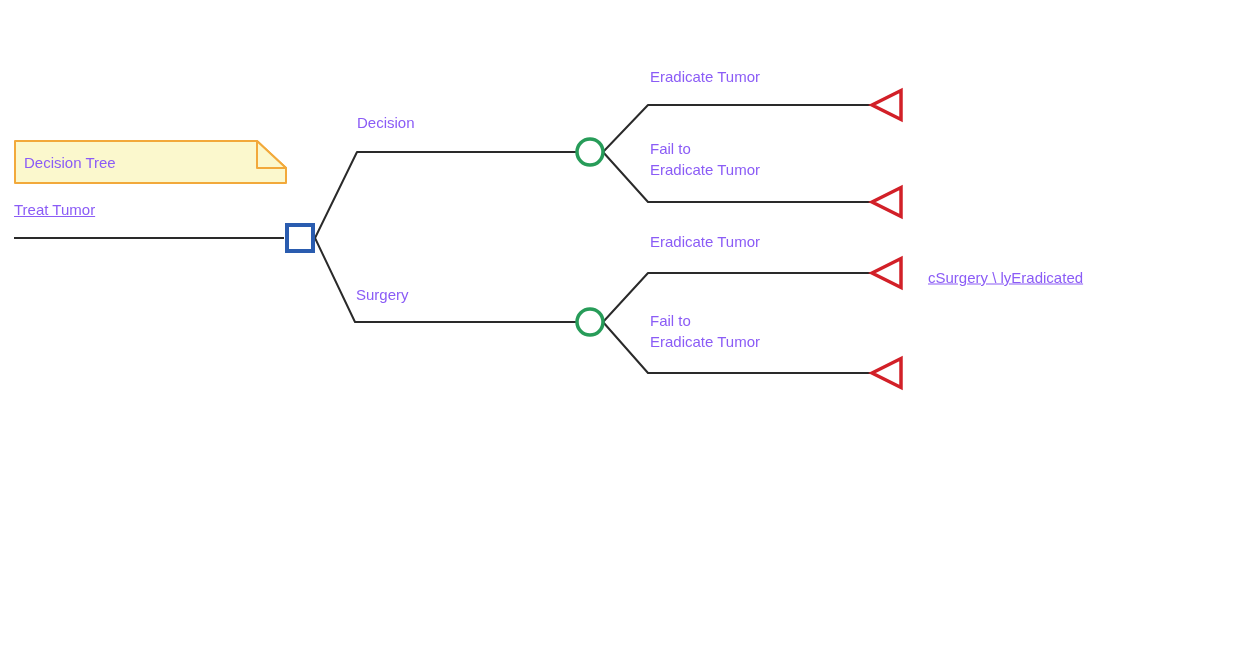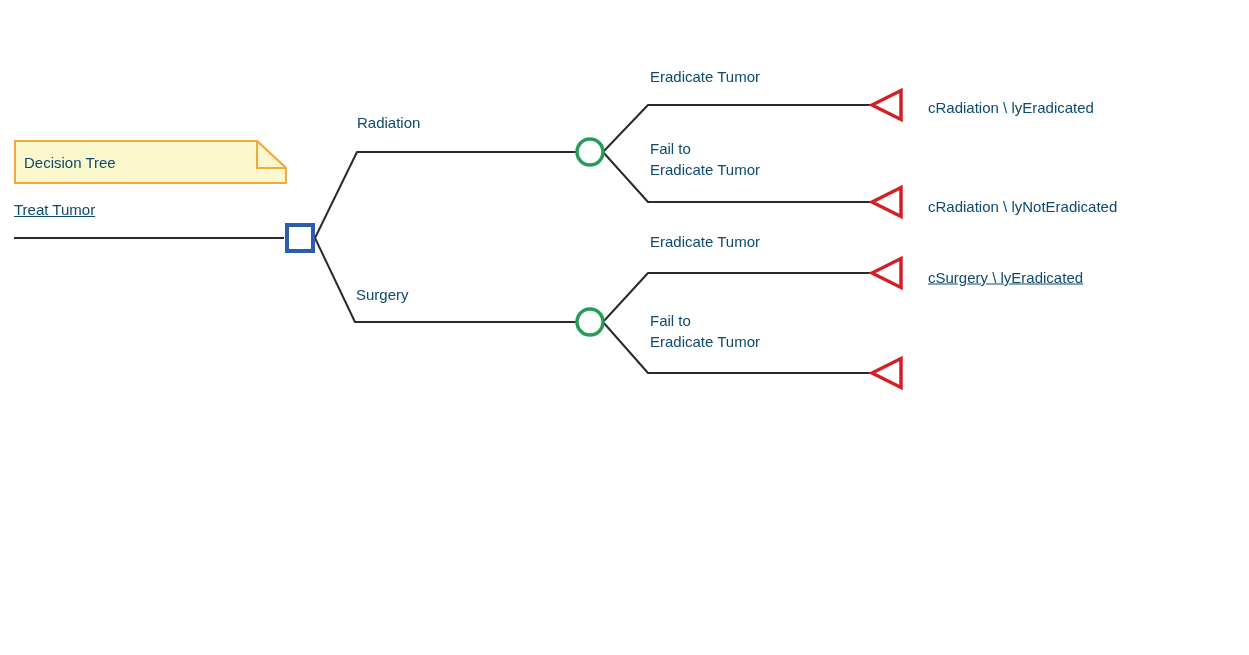--- a/index.html
+++ b/index.html
@@ -38,21 +38,21 @@
     fill: #ffffff;
     stroke-width: 3.5;
     stroke-linejoin: miter;
   }
   .note-shape {
     stroke-width: 2;
     stroke-linejoin: round;
   }
   .lbl {
     position: absolute;
-    color: #0c4a6e;
+    color: #8b5cf6;
     font-size: 15px;
     line-height: 21px;
     white-space: pre-line;
     cursor: default;
   }
   .payoff {
     transform: translateY(-50%);
     white-space: nowrap;
   }
   .note-box {
@@ -96,27 +96,25 @@
     <polygon class="terminal-shape" points="872,273 901,258.5 901,287.5" stroke="#d22028"></polygon>
     <polygon class="terminal-shape" points="872,373 901,358.5 901,387.5" stroke="#d22028"></polygon>
   </svg>
 
   <div class="note-box">
     <span class="lbl" style="position:static;">Decision Tree</span>
   </div>
 
   <div class="lbl" style="left:14px; top:199px;text-decoration:underline;">Treat Tumor</div>
 
-  <div class="lbl" style="left:357px; top:112px;">Radiation</div>
+  <div class="lbl" style="left:357px; top:112px;">Decision</div>
   <div class="lbl" style="left:356px; top:284px;text-align:right;">Surgery</div>
 
   <div class="lbl" style="left:650px; top:66px;">Eradicate Tumor</div>
   <div class="lbl" style="left:650px; top:138px;">Fail to
 Eradicate Tumor</div>
   <div class="lbl" style="left:650px; top:231px;">Eradicate Tumor</div>
   <div class="lbl" style="left:650px; top:310px;">Fail to
 Eradicate Tumor</div>
 
-  <div class="lbl payoff" style="left:928px; top:107px;">cRadiation \ lyEradicated</div>
-  <div class="lbl payoff" style="left:928px; top:206px;">cRadiation \ lyNotEradicated</div>
   <div class="lbl payoff" style="left:928px; top:277px;text-decoration:underline;">cSurgery \ lyEradicated</div>
 
 </div>
 
 </body></html>

